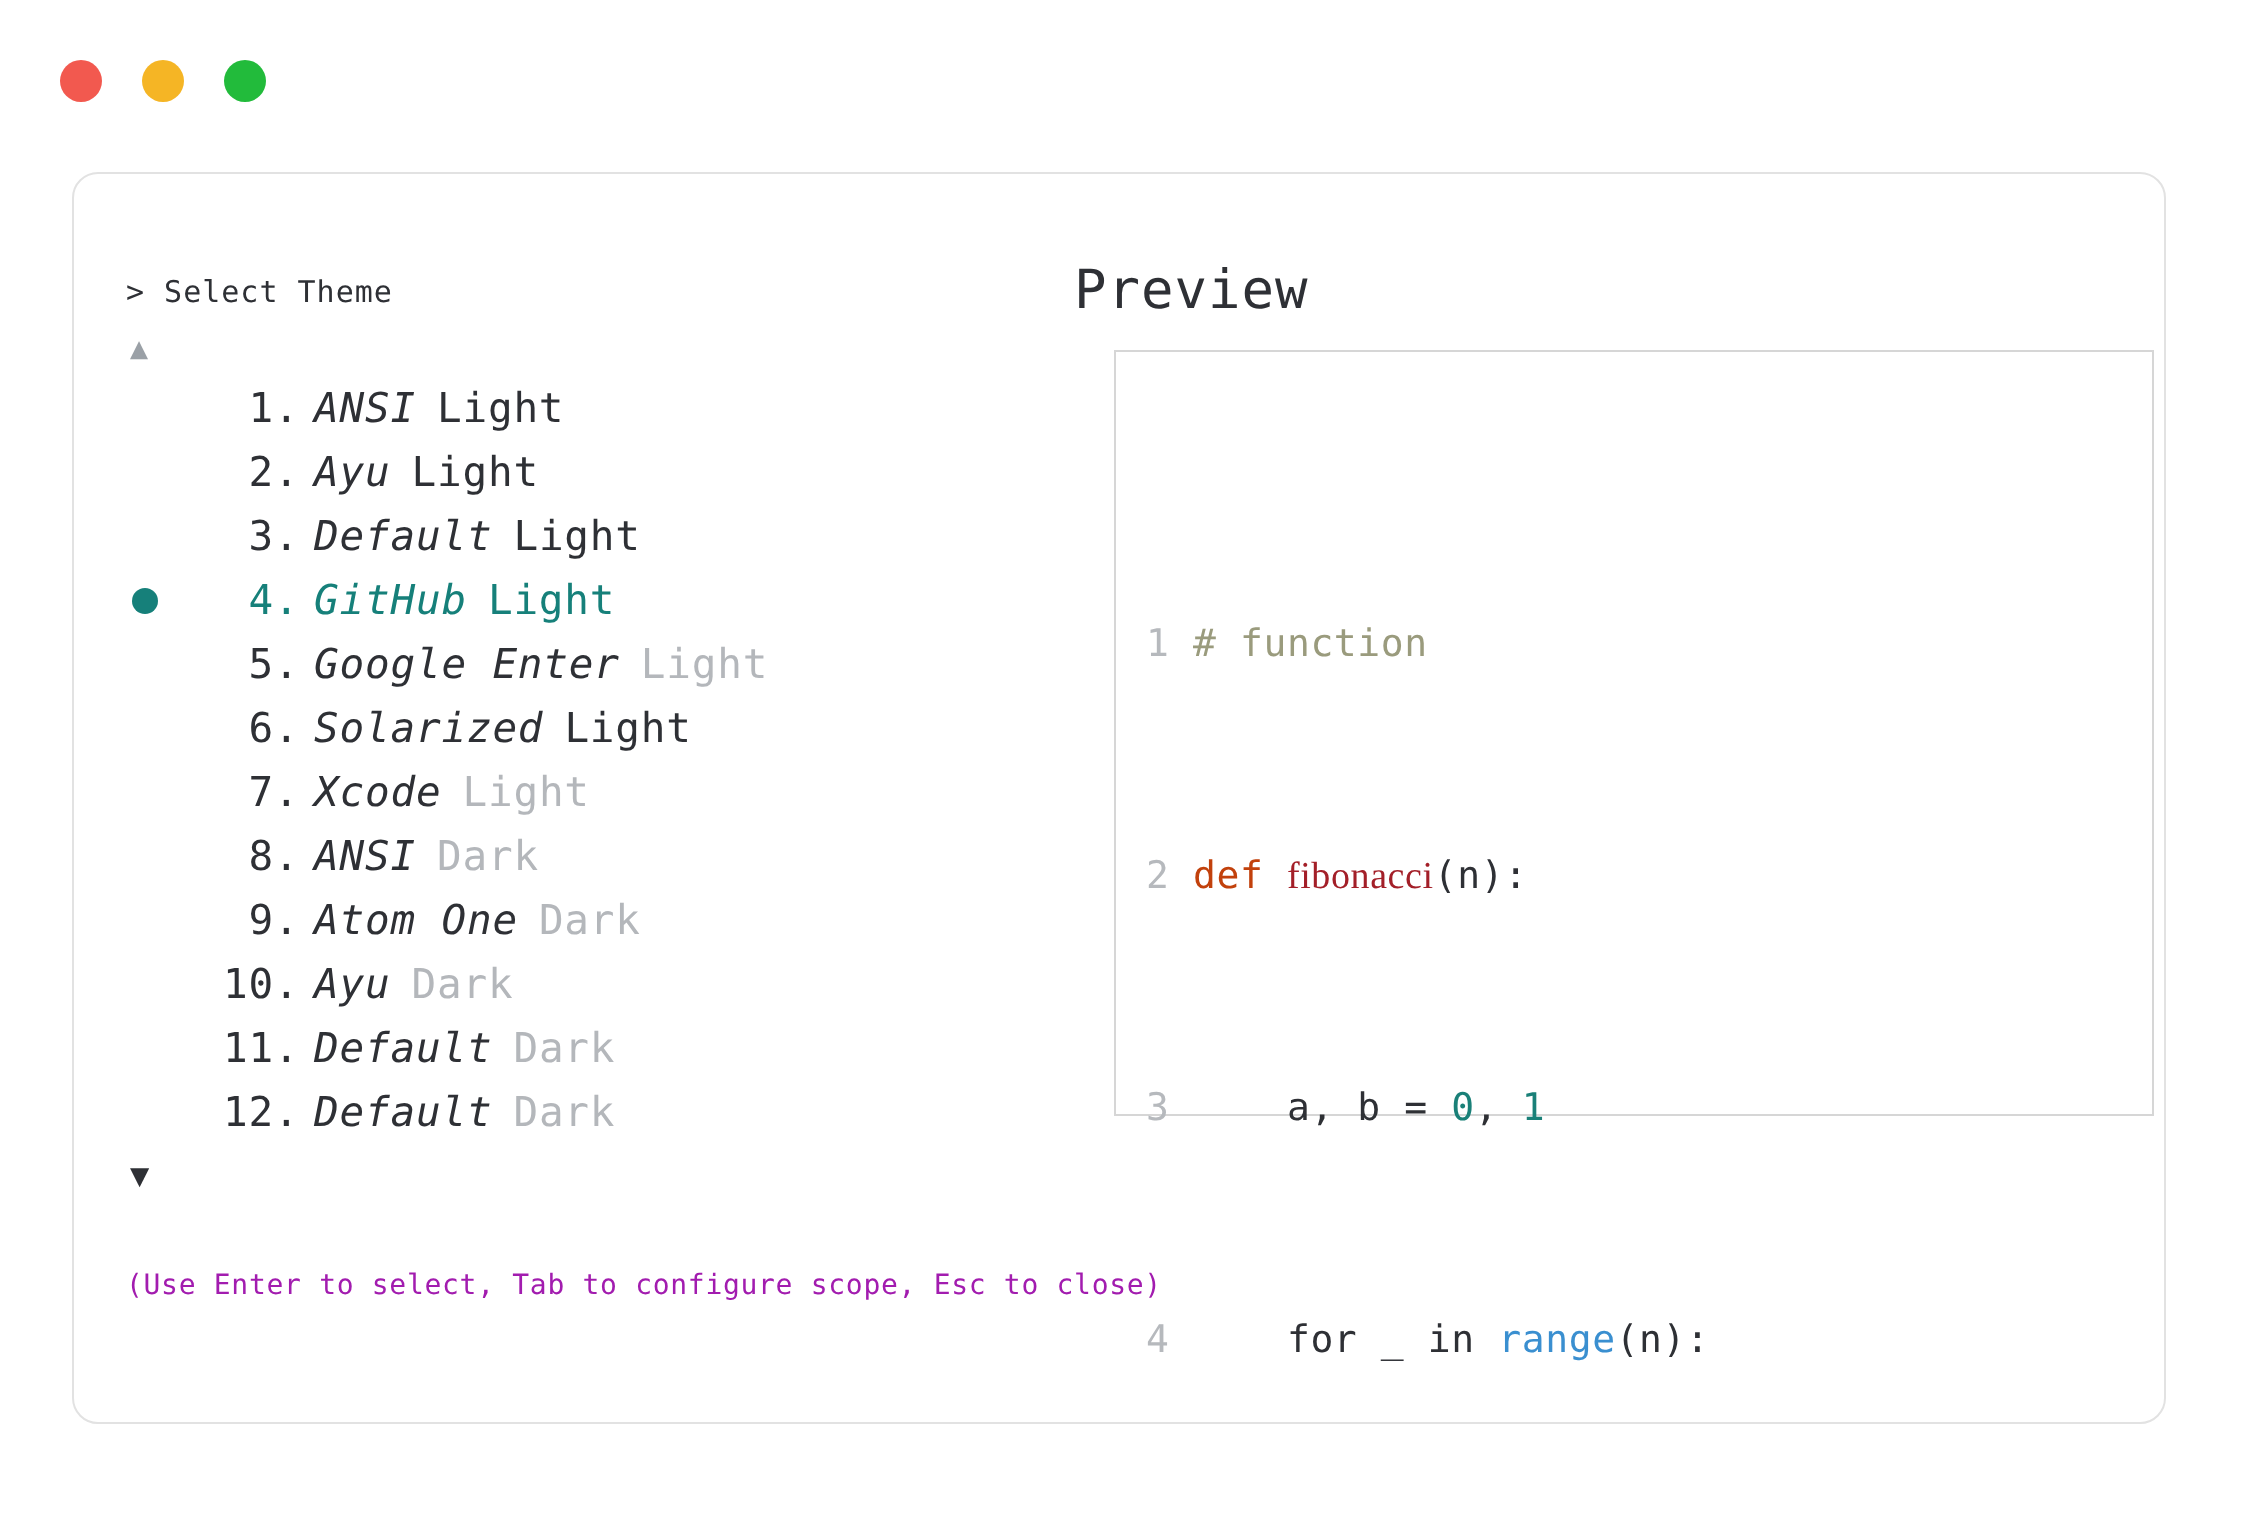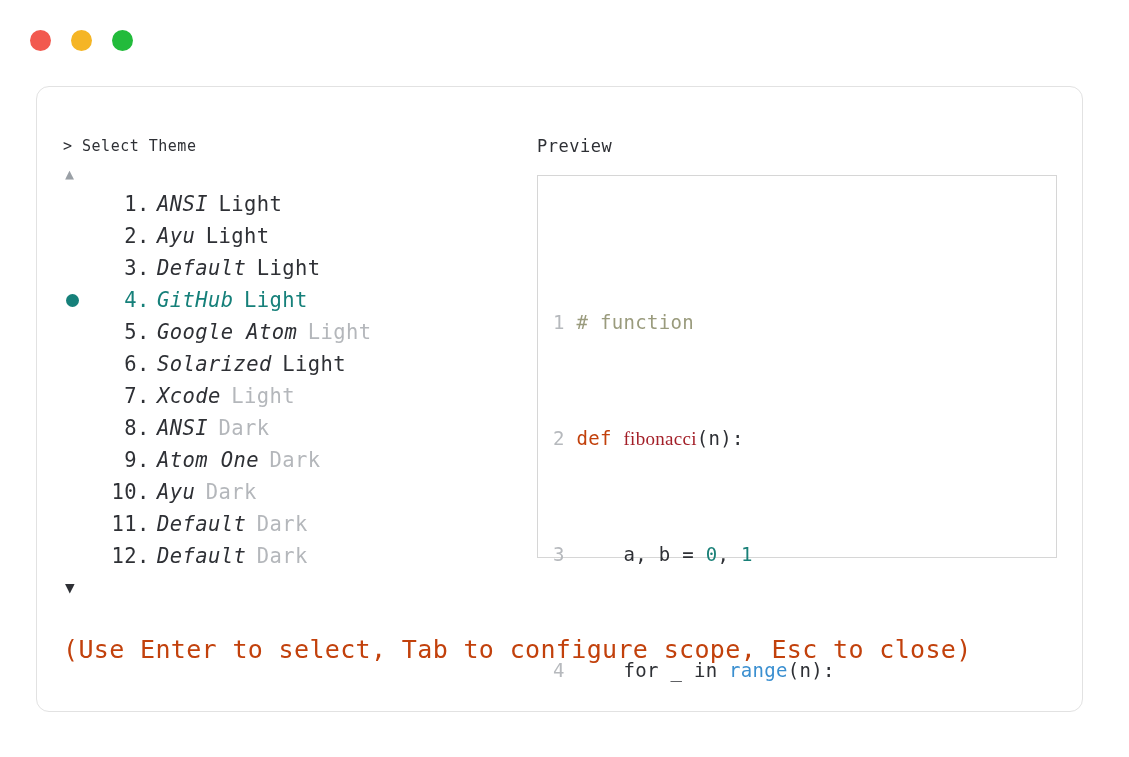--- a/index.html
+++ b/index.html
@@ -135,47 +135,48 @@
     margin-top: 6px;
     margin-left: 2px;
     font-size: 16px;
     line-height: 20px;
     color: #2e3035;
   }
   .hint {
     position: absolute;
     left: 26px;
     top: 548px;
-    font-size: 25px;
+    font-size: 14px;
     letter-spacing: 0.35px;
-    color: #c2410c;
+    color: #a21caf;
     white-space: pre;
   }
 
   
   .right-col {
     position: absolute;
     left: 500px;
     top: 46px;
     width: 525px;
   }
   .preview-label {
-    font-size: 17px;
+    font-size: 27px;
     line-height: 26px;
     letter-spacing: 0.5px;
     color: #2e3035;
   }
   .preview-panel {
     margin-top: 16px;
     width: 520px;
     height: 383px;
     border: 1.5px solid #d6d6d6;
     box-sizing: border-box;
     background: #ffffff;
     position: relative;
+    margin-left: 20px;
   }
   .code {
     position: absolute;
     left: 15px;
     top: 45px;
     right: 6px;
     font-size: 19px;
     line-height: 29px;
     letter-spacing: 0.3px;
     white-space: pre;
@@ -247,21 +248,21 @@
             <span class="idx">4</span>
             <span class="idx-dot">.</span>
             <span class="tname">GitHub</span>
             <span class="tvariant">Light</span>
           </div>
 
           <div class="theme-item">
             <span class="bullet-slot"></span>
             <span class="idx">5</span>
             <span class="idx-dot">.</span>
-            <span class="tname">Google Atom</span>
+            <span class="tname">Google Enter</span>
             <span class="tvariant">Light</span>
           </div>
 
           <div class="theme-item">
             <span class="bullet-slot"></span>
             <span class="idx">6</span>
             <span class="idx-dot">.</span>
             <span class="tname">Solarized</span>
             <span class="tvariant strong">Light</span>
           </div>

